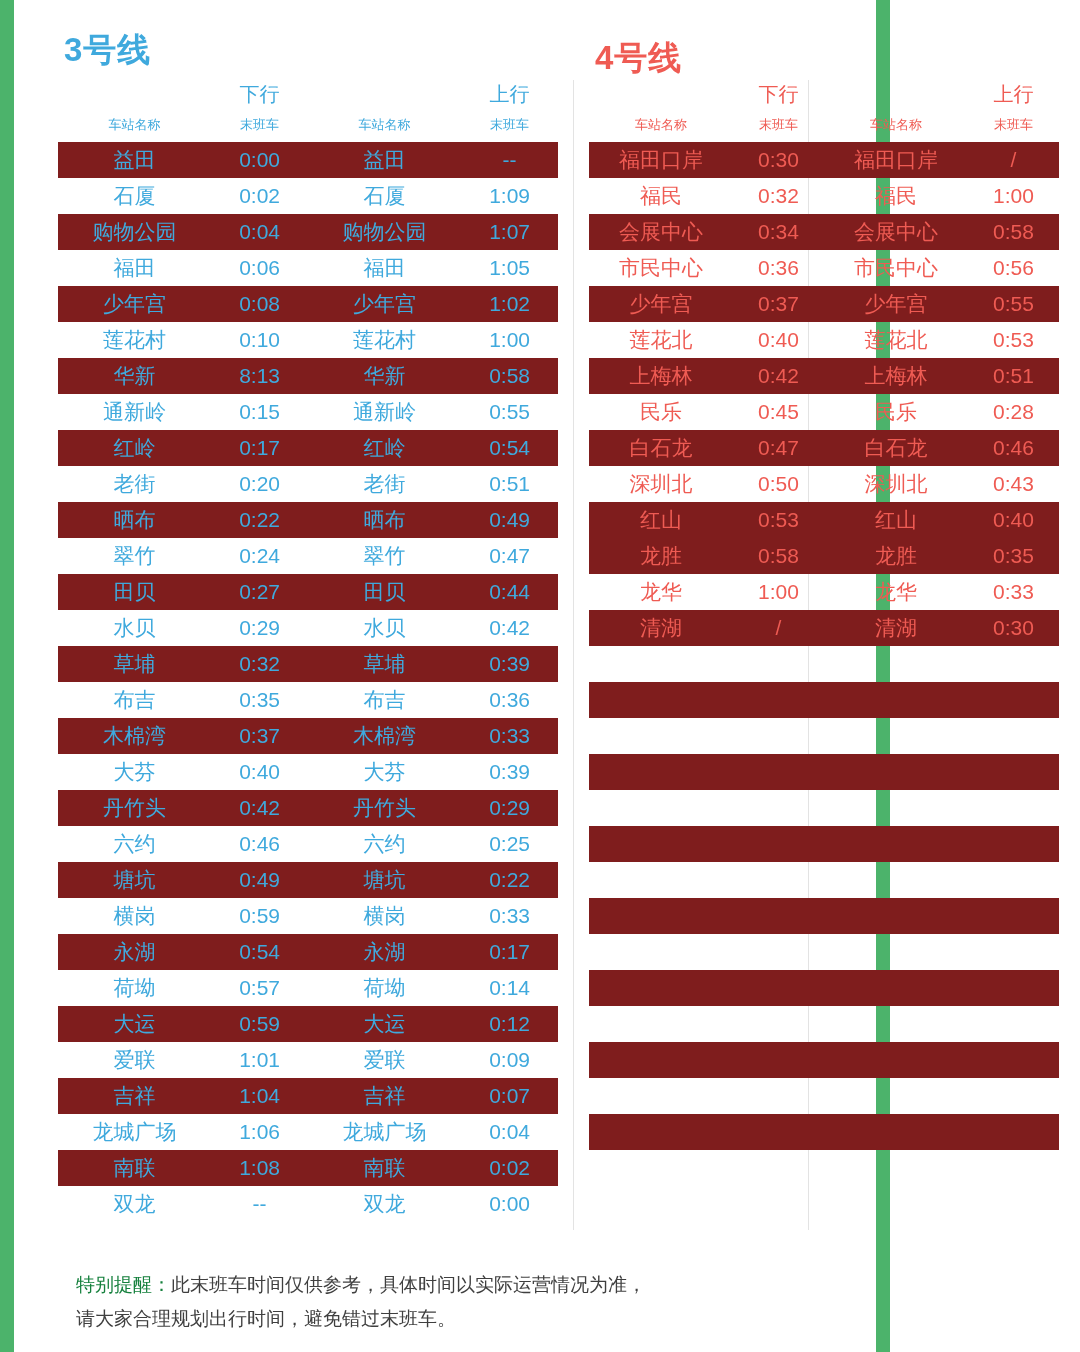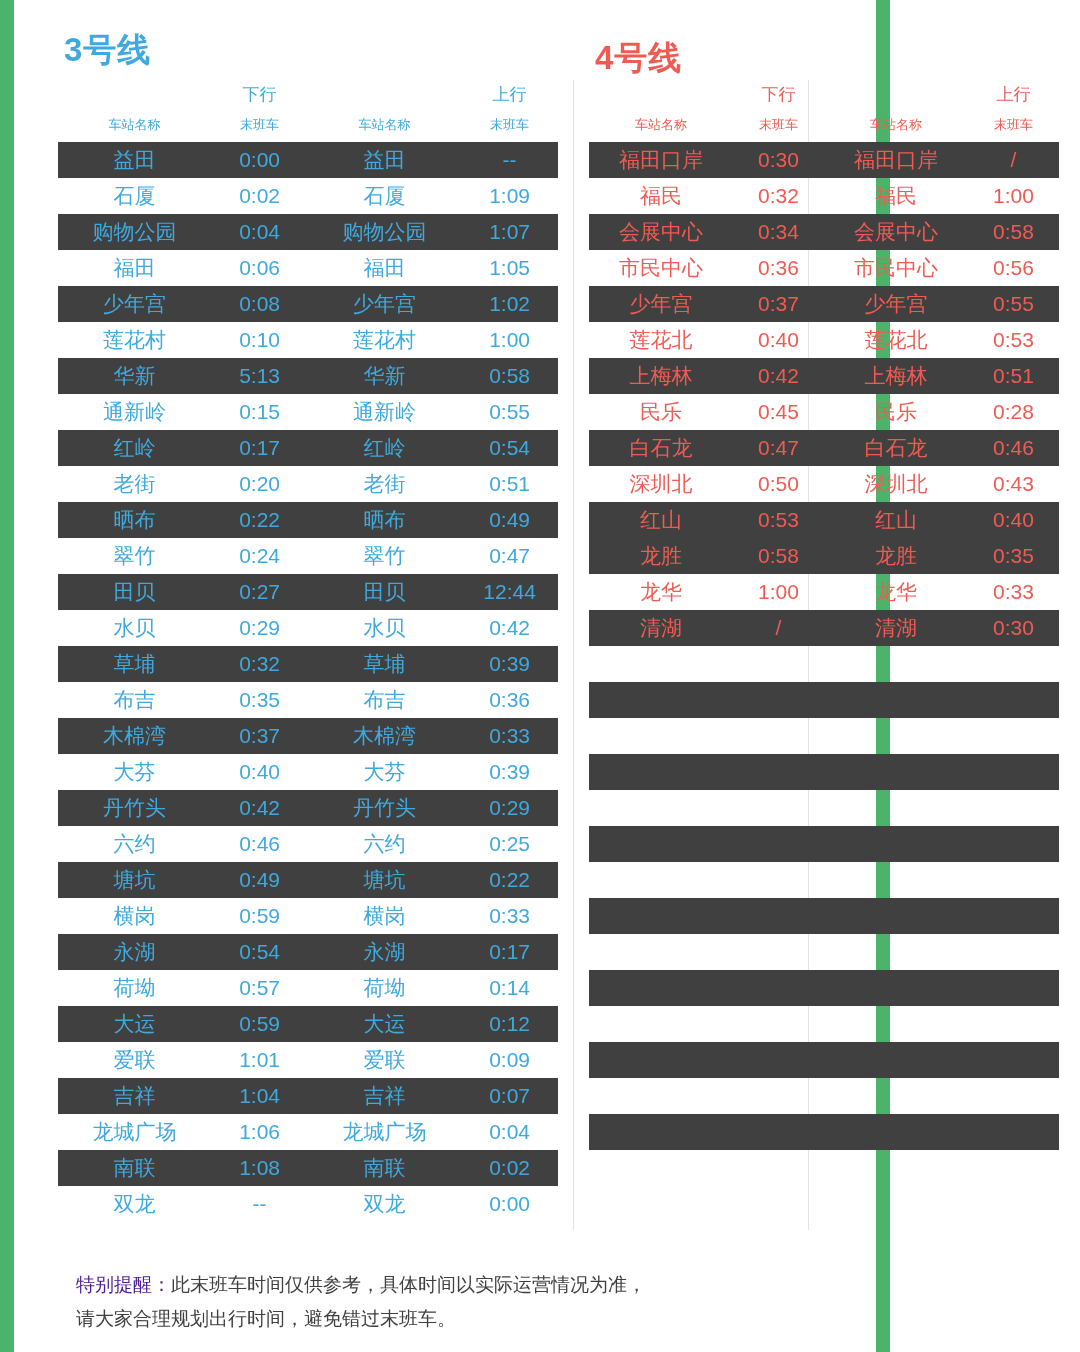--- a/index.html
+++ b/index.html
@@ -73,32 +73,32 @@
     border-collapse: collapse;
     width: 100%;
     table-layout: fixed;
   }
   table.sched th, table.sched td {
     padding: 0;
     text-align: center;
     vertical-align: middle;
   }
   .hdr-dir {
-    font-size: 17px;
+    font-size: 20px;
     height: 28px;
     font-weight: normal;
   }
   .hdr-sub {
     font-size: 13px;
     height: 34px;
     font-weight: normal;
     padding-bottom: 6px;
   }
   tbody tr { height: 36px; }
-  tbody tr.alt { background: #404040; }
+  tbody tr.alt { background: #7f1d1d; }
   td.st, td.tm {
     font-size: 21px;
   }
   
   #panel3 .hdr-dir, #panel3 .hdr-sub { color: #3fa9dd; }
   #panel3 td { color: #3fa9dd; }
   
   #panel4 .hdr-dir, #panel4 .hdr-sub { color: #ef5b53; }
   #panel4 td { color: #ef5b53; }
 
@@ -106,21 +106,21 @@
   .col-tm { width: 24%; }
 
   .footer {
     position: absolute;
     left: 48px;
     top: 1268px;
     font-size: 19px;
     color: #3f3f3f;
     line-height: 34px;
   }
-  .footer .lbl { color: #4c1d95; margin-top: 45px; }
+  .footer .lbl { color: #15803d; margin-top: 45px; }
 </style>
 </head>
 <body>
 
 <div class="page-frame">
   <div class="inner">
 
     <div class="line-title" id="title3">3号线</div>
     <div class="line-title" id="title4">4号线</div>
 
@@ -175,21 +175,21 @@
               <td class="tm col-tm">1:02</td>
             </tr>
             <tr>
               <td class="st col-st">莲花村</td>
               <td class="tm col-tm">0:10</td>
               <td class="st col-st">莲花村</td>
               <td class="tm col-tm">1:00</td>
             </tr>
             <tr class="alt">
               <td class="st col-st">华新</td>
-              <td class="tm col-tm">5:13</td>
+              <td class="tm col-tm">8:13</td>
               <td class="st col-st">华新</td>
               <td class="tm col-tm">0:58</td>
             </tr>
             <tr>
               <td class="st col-st">通新岭</td>
               <td class="tm col-tm">0:15</td>
               <td class="st col-st">通新岭</td>
               <td class="tm col-tm">0:55</td>
             </tr>
             <tr class="alt">
@@ -213,21 +213,21 @@
             <tr>
               <td class="st col-st">翠竹</td>
               <td class="tm col-tm">0:24</td>
               <td class="st col-st">翠竹</td>
               <td class="tm col-tm">0:47</td>
             </tr>
             <tr class="alt">
               <td class="st col-st">田贝</td>
               <td class="tm col-tm">0:27</td>
               <td class="st col-st">田贝</td>
-              <td class="tm col-tm">12:44</td>
+              <td class="tm col-tm">0:44</td>
             </tr>
             <tr>
               <td class="st col-st">水贝</td>
               <td class="tm col-tm">0:29</td>
               <td class="st col-st">水贝</td>
               <td class="tm col-tm">0:42</td>
             </tr>
             <tr class="alt">
               <td class="st col-st">草埔</td>
               <td class="tm col-tm">0:32</td>

